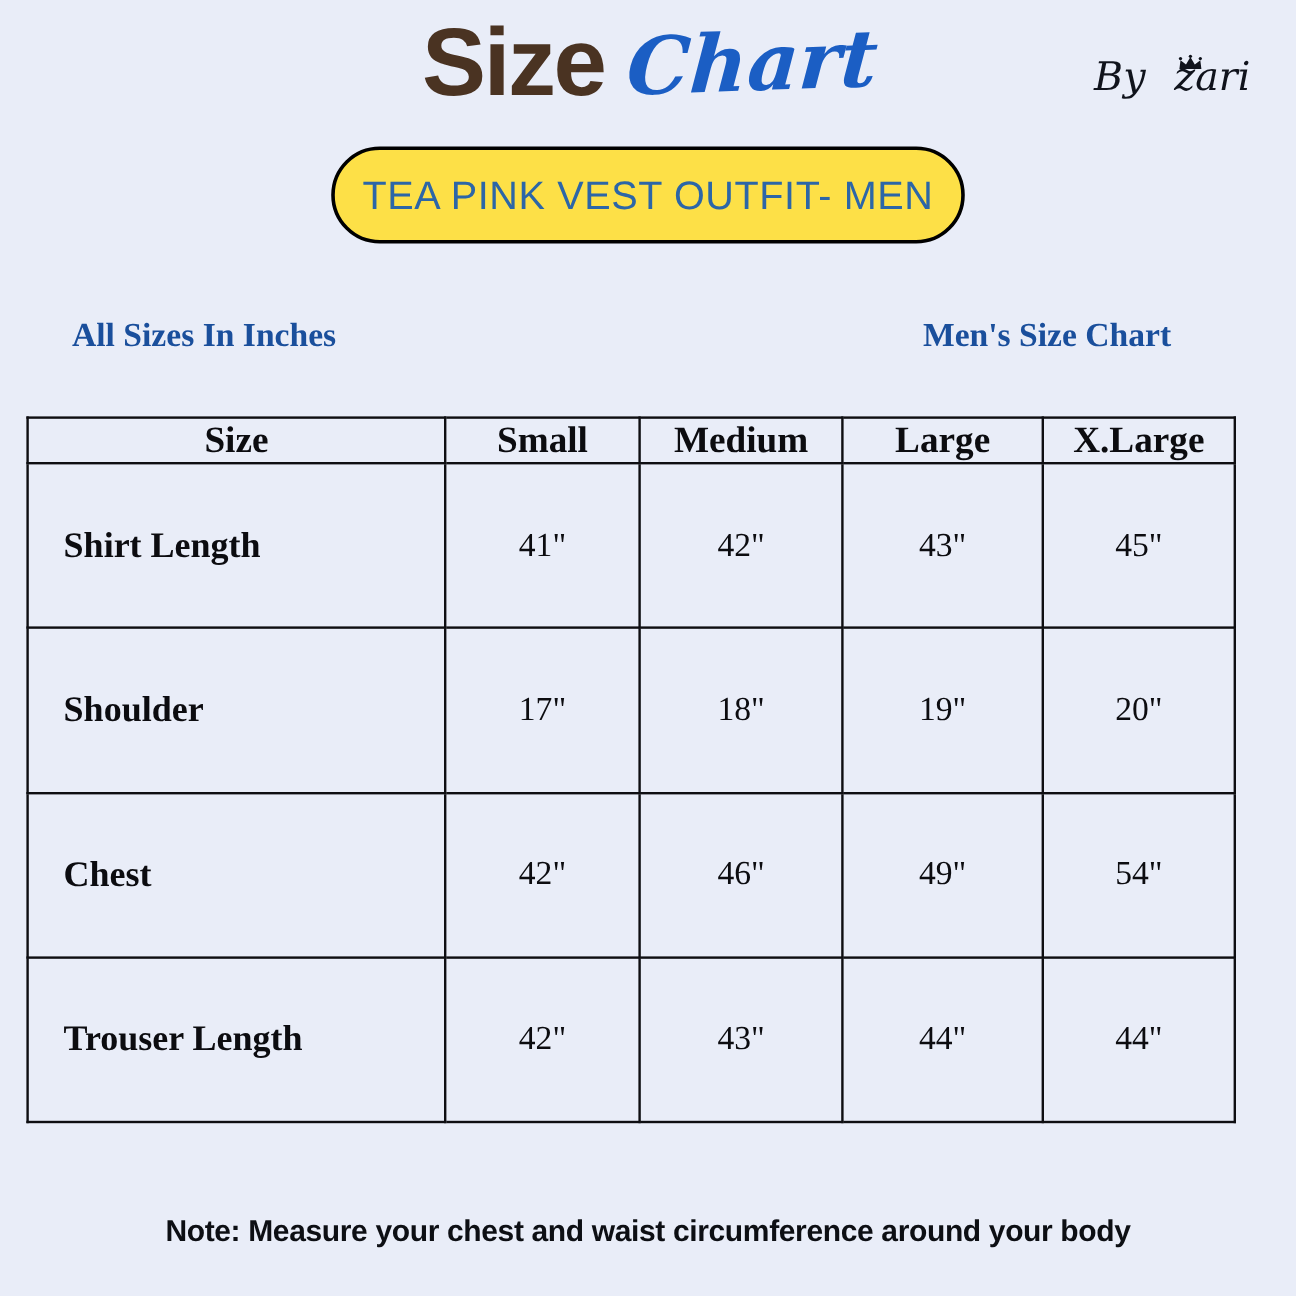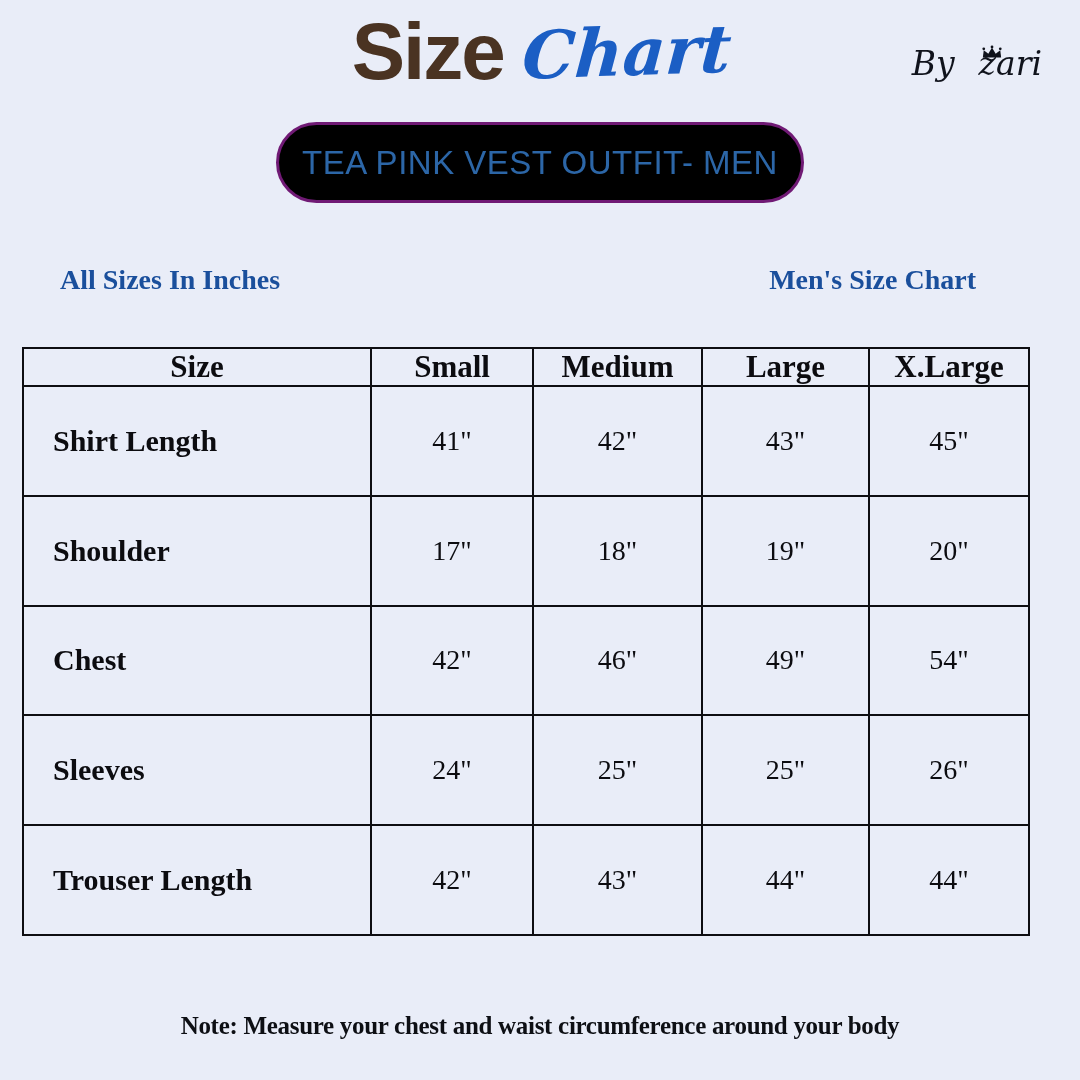--- a/index.html
+++ b/index.html
@@ -65,22 +65,22 @@
   }
 
   
   .pill {
     position: absolute;
     top: 122px;
     left: 50%;
     transform: translateX(-50%);
     width: 528px;
     height: 81px;
-    background: #000000;
-    border: 3px solid #701a75;
+    background: #fde047;
+    border: 3px solid #000000;
     border-radius: 42px;
     display: flex;
     align-items: center;
     justify-content: center;
   }
   .pill span {
     font-family: "Liberation Sans", sans-serif;
     font-size: 33px;
     letter-spacing: 0.5px;
     color: #2c66a7;
@@ -130,21 +130,21 @@
   .col-l      { width: 16.6%; }
   .col-xl     { width: 15.9%; }
 
   
   .note {
     position: absolute;
     top: 1012px;
     left: 0;
     width: 100%;
     text-align: center;
-    font-family: Liberation Serif, serif;
+    font-family: Liberation Sans, sans-serif;
     font-weight: 700;
     font-size: 25px;
     color: #0d0f14;
     letter-spacing: -0.3px;
   }
 </style>
 </head>
 <body>
 
 <div class="page">
@@ -209,27 +209,20 @@
         <td class="val">20"</td>
       </tr>
       <tr>
         <td class="row-label">Chest</td>
         <td class="val">42"</td>
         <td class="val">46"</td>
         <td class="val">49"</td>
         <td class="val">54"</td>
       </tr>
       <tr>
-        <td class="row-label">Sleeves</td>
-        <td class="val">24"</td>
-        <td class="val">25"</td>
-        <td class="val">25"</td>
-        <td class="val">26"</td>
-      </tr>
-      <tr>
         <td class="row-label">Trouser Length</td>
         <td class="val">42"</td>
         <td class="val">43"</td>
         <td class="val">44"</td>
         <td class="val">44"</td>
       </tr>
     </tbody>
   </table>
 
   <div class="note">Note: Measure your chest and waist circumference around your body</div>

